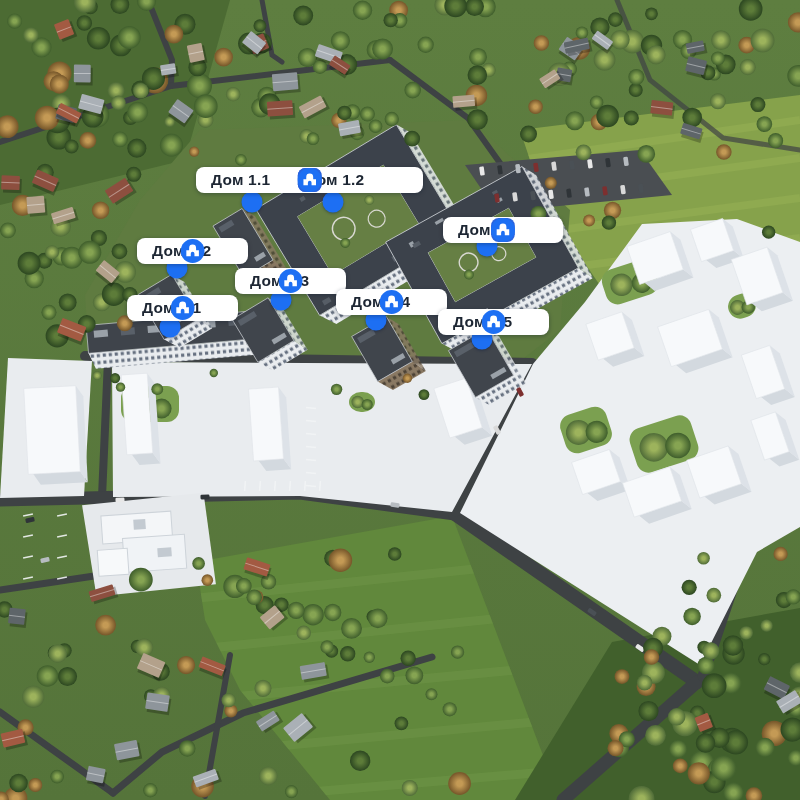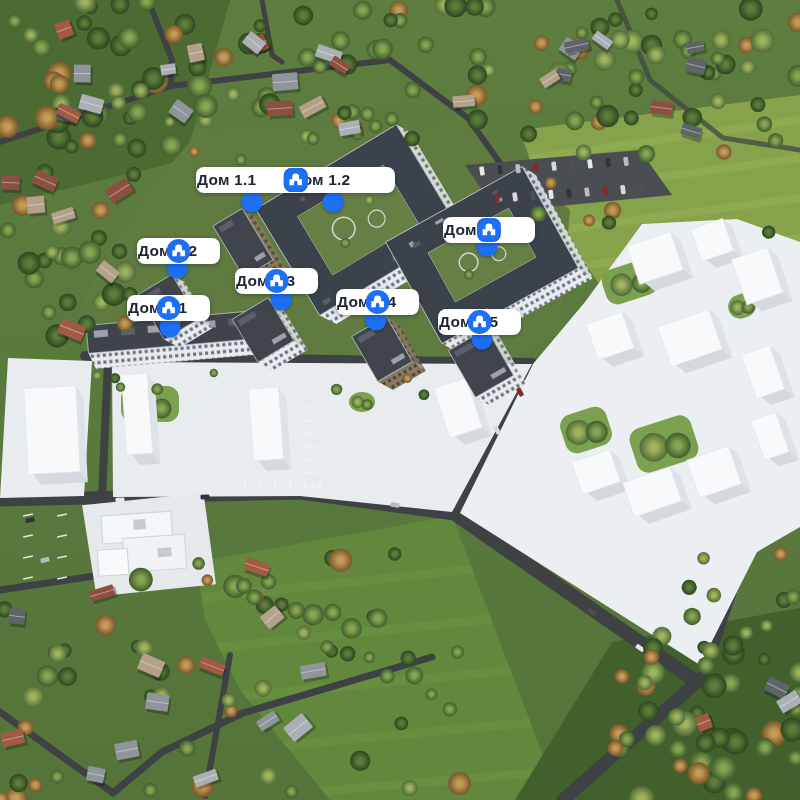--- a/index.html
+++ b/index.html
@@ -1,21 +1,21 @@
 <!DOCTYPE html>
 <html><head>
 <meta charset="utf-8">
 <style>
   html,body{margin:0;padding:0;background:#222;}
   .stage{position:relative;width:800px;height:800px;overflow:hidden;
          font-family:"Liberation Sans","DejaVu Sans",sans-serif;}
   .stage svg{position:absolute;left:0;top:0;}
   #markers{position:absolute;left:0;top:0;width:100%;height:100%;}
   .pill{position:absolute;display:inline-flex;align-items:center;gap:13px;
-        background:#fff;border-radius:8px;padding:3px 1px;height:26px;box-sizing:border-box;
+        background:#fff;border-radius:8px;padding:3px 15px;height:26px;box-sizing:border-box;
         box-shadow:0 1px 4px rgba(10,20,40,.35);white-space:nowrap;}
   .marker-item{display:inline-flex;align-items:center;gap:4px;cursor:pointer;}
   .marker-label{font-weight:bold;font-size:15.5px;color:#1d2633;letter-spacing:.2px;}
   .mk-icon{display:inline-flex;width:18px;height:18px;flex:none;}
   .mk-icon svg{width:100%;height:100%;display:block;}
   .dot{position:absolute;width:21px;height:21px;border-radius:50%;
        background:#1d6ff3;transform:translate(-50%,-50%);
        box-shadow:0 1px 3px rgba(0,20,60,.4);cursor:pointer;}
 </style>
 </head>

